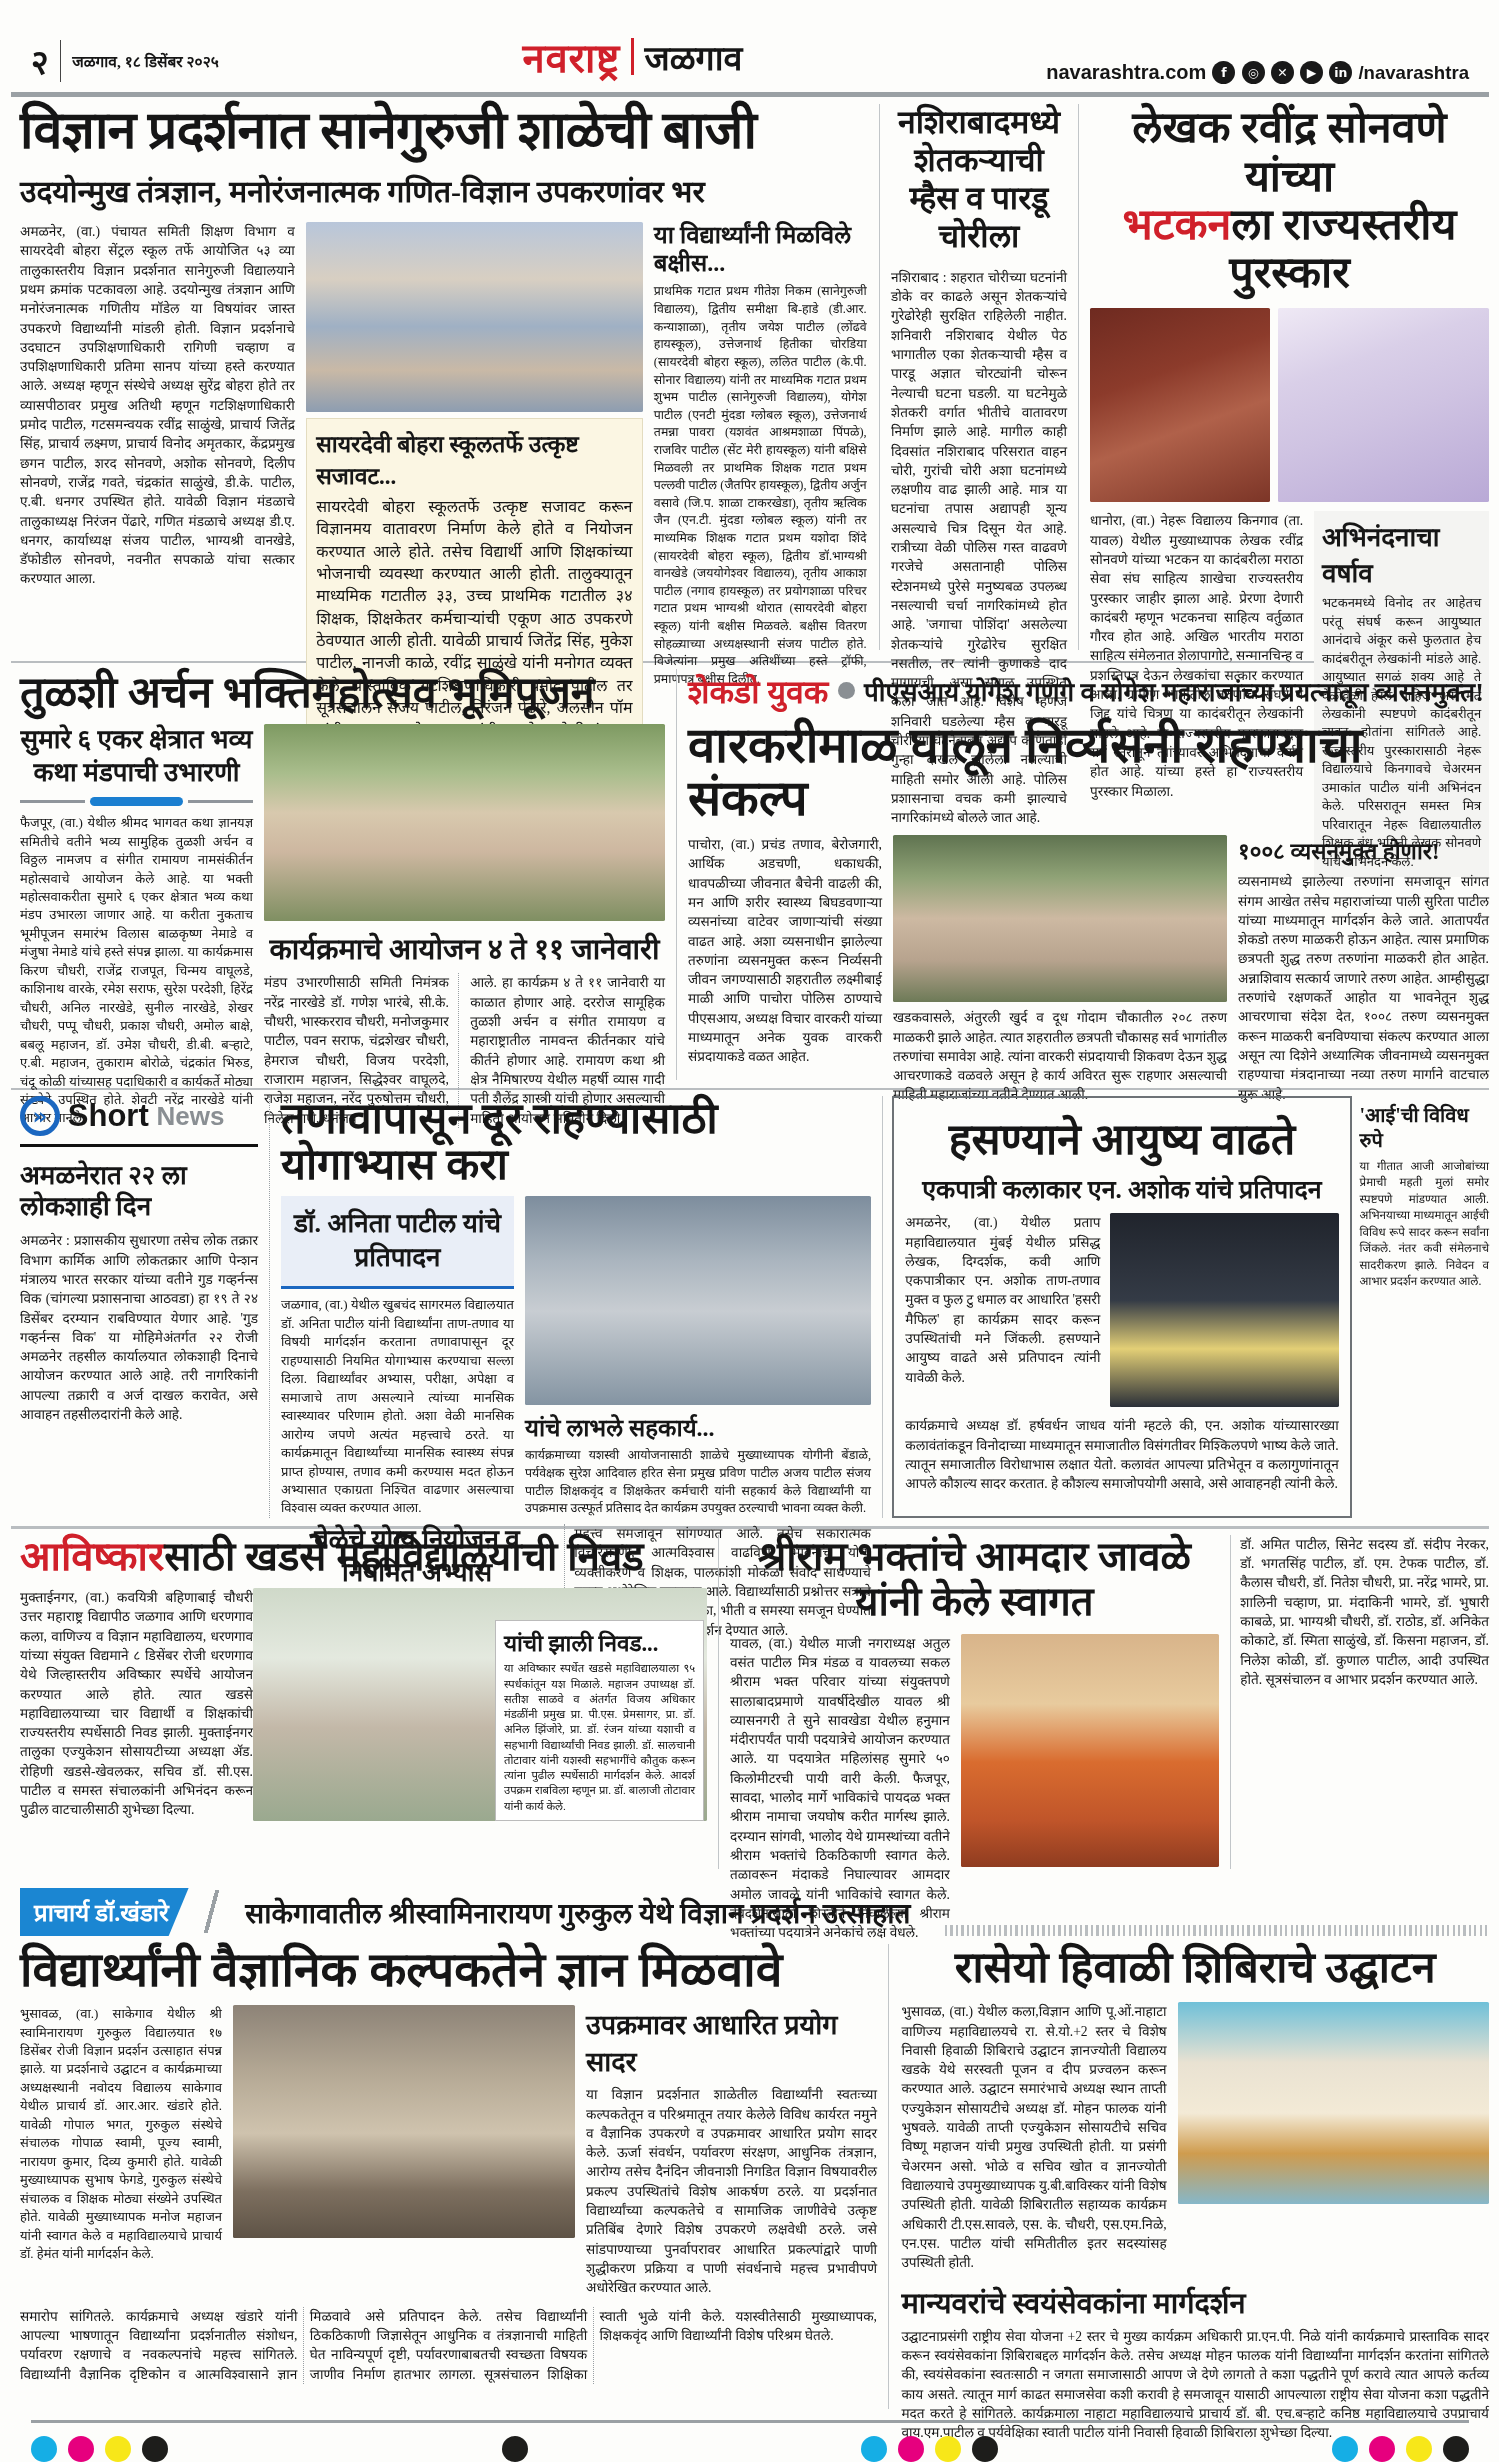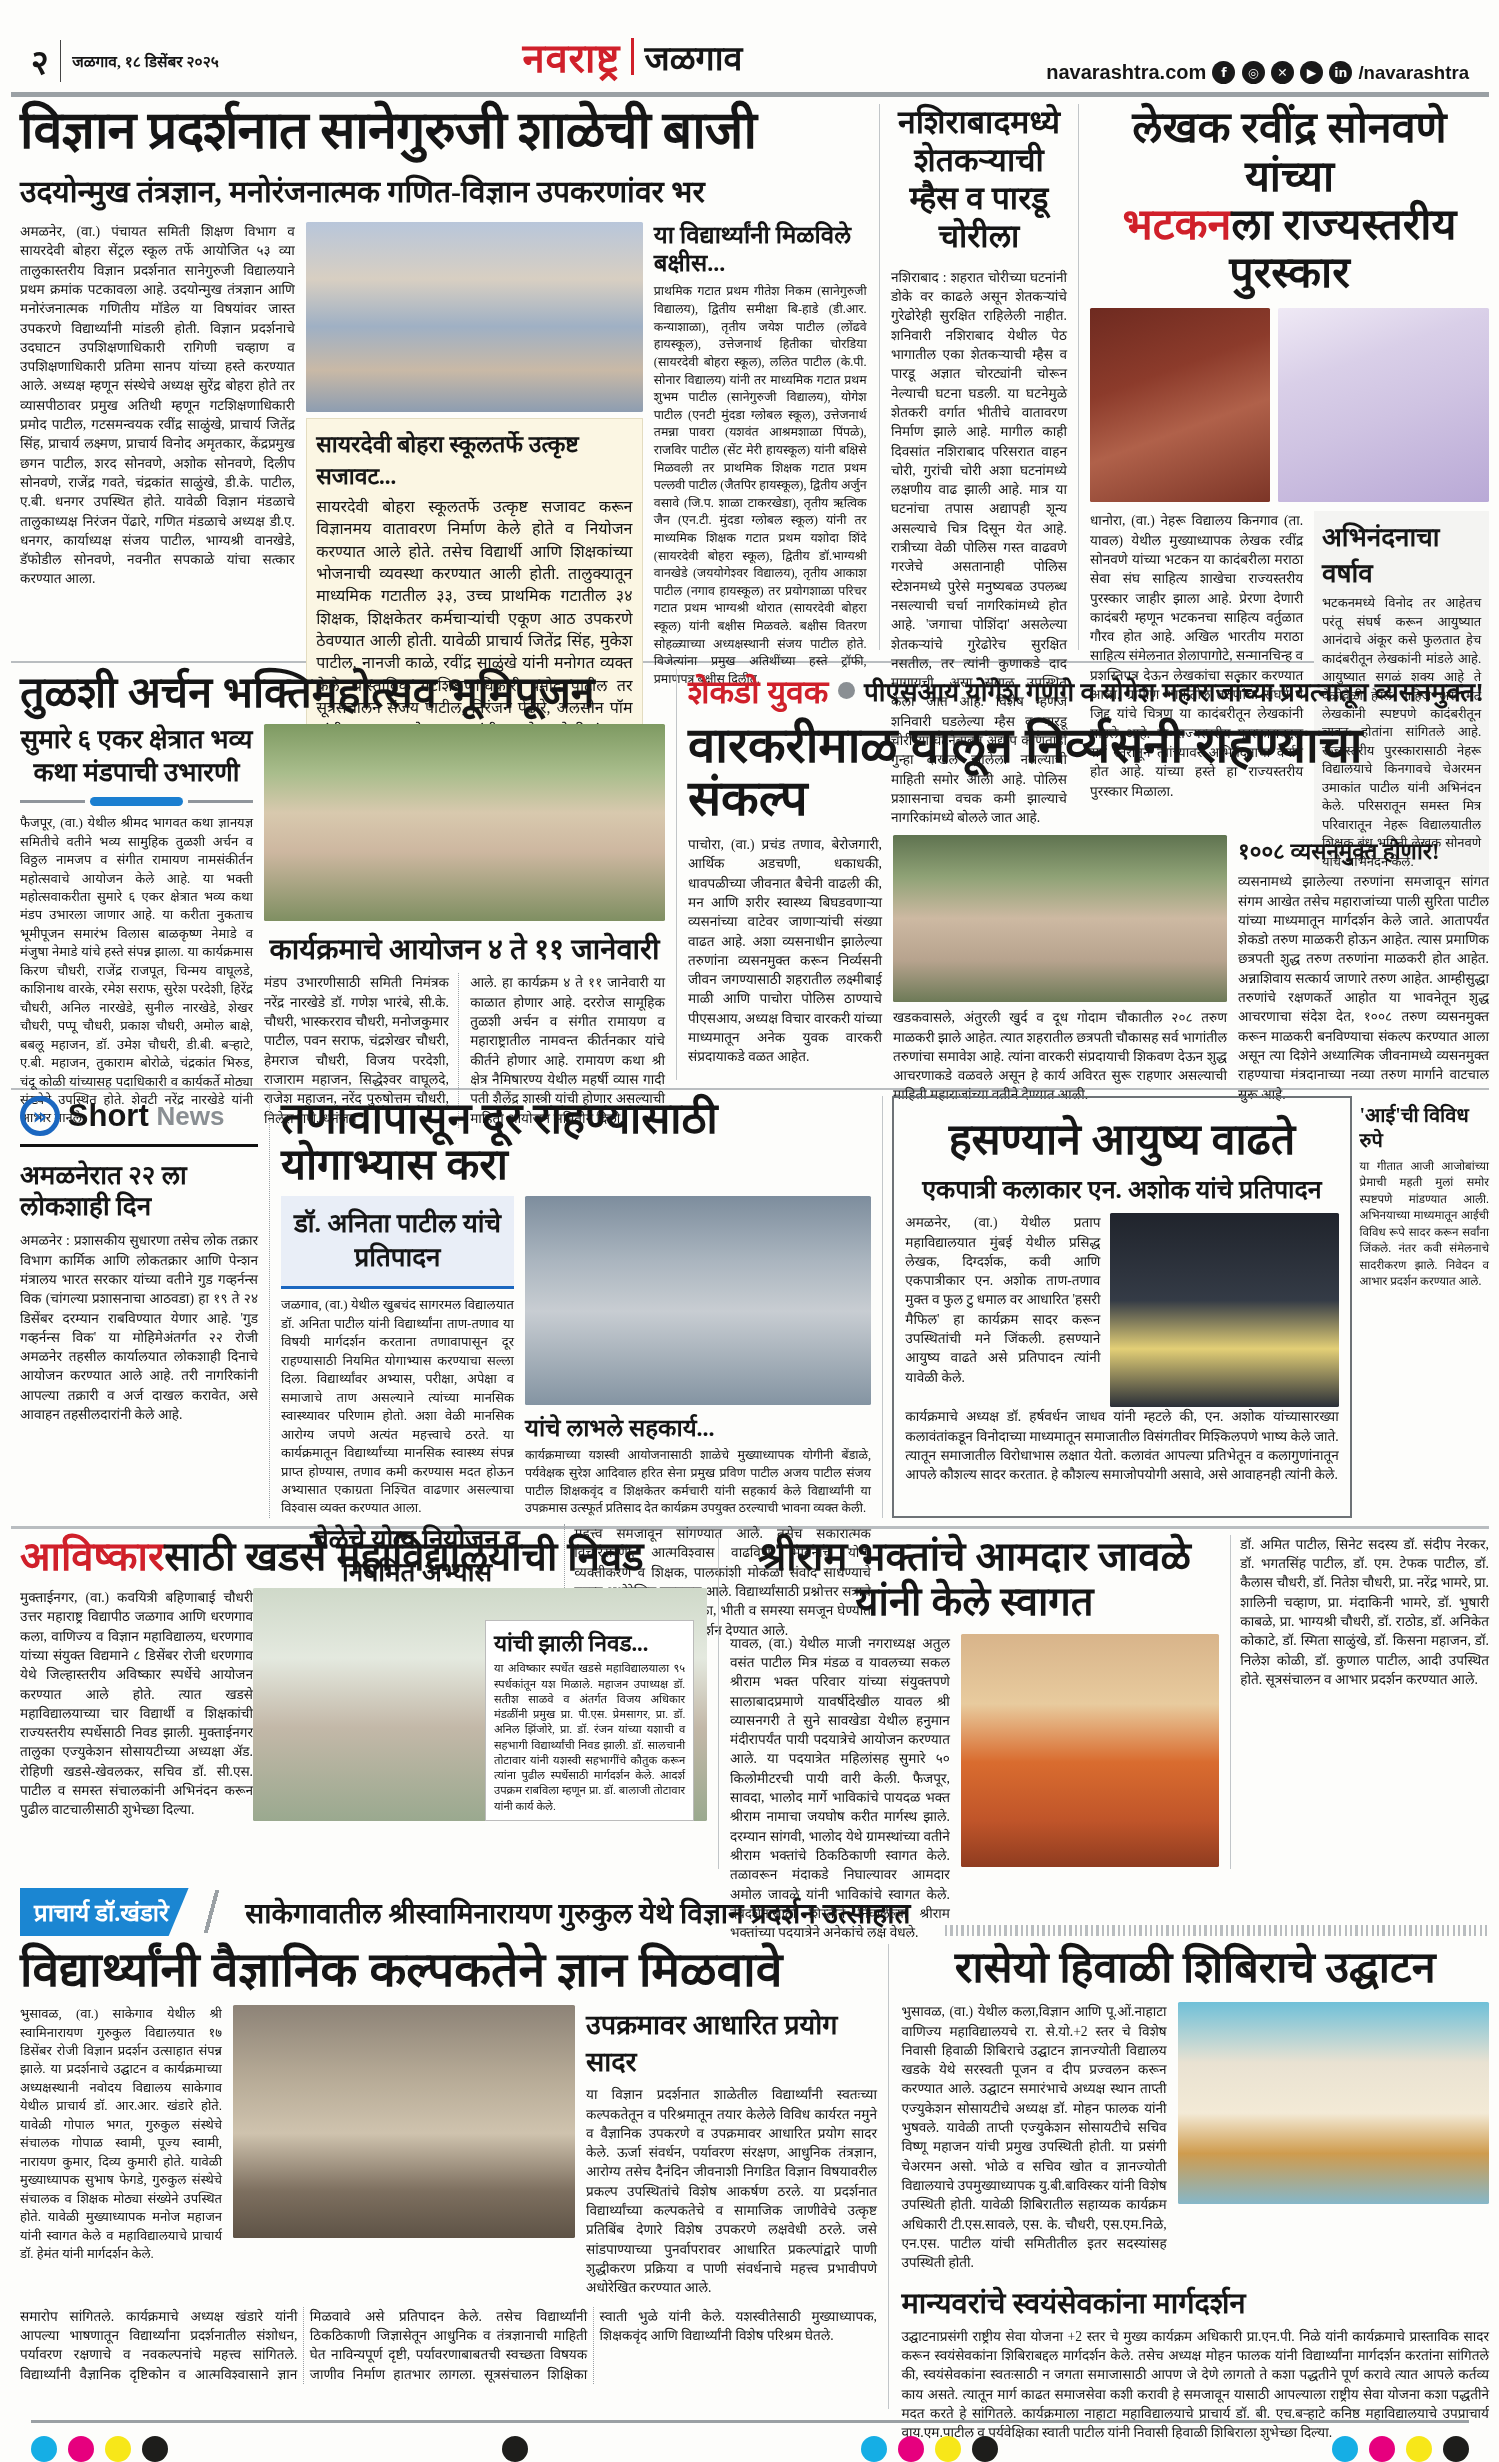--- a/index.html
+++ b/index.html
@@ -131,21 +131,21 @@
 
   
   .row4 { display:flex; padding:6.2px 11px 7.8px 20px; height:348px; }
   .avish { width:699px; padding-right:11px; }
   .avish-head { font-size:40px; font-weight:800; line-height:1.1; }
   .avish-red { color:#d0202a; }
   .avish-body { display:flex; margin-top:9.3px; }
   .avish-c1 { width:233px; }
   .avish-photo { flex:1; height:233px; position:relative;
     background:linear-gradient(180deg,#cfd9c9 0%,#e4e9df 30%,#c3b8a8 60%,#9aa98f 100%); }
-  .inset-box { position:absolute; right:13px; bottom:0; background:#fff; border:0.8px solid #bbb;
+  .inset-box { position:absolute; right:3px; bottom:0; background:#fff; border:0.8px solid #bbb;
     width:46%; padding:6.2px 7.8px;margin-top:35px; }
   .inset-head { font-size:22.5px; font-weight:800; margin-bottom:3.1px; }
   .inset-body { font-size:11.3px; line-height:1.35; text-align:justify; }
   .shriram { width:512px; padding:0 11px; }
   .shriram-head { font-size:40px; font-weight:800; line-height:1.12; text-align:center; }
   .shriram-body { display:flex; gap:11px; margin-top:9.3px; }
   .sr-c1 { width:46%; }
   .sr-photo { width:54%; height:233px;
     background:linear-gradient(180deg,#d8b48a 0%,#e8cb9e 30%,#d96c2f 55%,#c0552a 80%,#8f3c20 100%); }
   .laugh-cont { flex:1; padding-left:9.3px; }
@@ -344,21 +344,21 @@
     </article>
 
     <article class="laugh">
       <div class="laugh-box">
         <h1 class="laugh-head">हसण्याने आयुष्य वाढते</h1>
         <div class="laugh-deck">एकपात्री कलाकार एन. अशोक यांचे प्रतिपादन</div>
         <div class="laugh-body">
           <div class="laugh-c1 bodytext">अमळनेर, (वा.) येथील प्रताप महाविद्यालयात मुंबई येथील प्रसिद्ध लेखक, दिग्दर्शक, कवी आणि एकपात्रीकार एन. अशोक ताण-तणाव मुक्त व फुल टु धमाल वर आधारित 'हसरी मैफिल' हा कार्यक्रम सादर करून उपस्थितांची मने जिंकली. हसण्याने आयुष्य वाढते असे प्रतिपादन त्यांनी यावेळी केले.</div>
           <div class="photo laugh-photo"></div>
         </div>
-        <div class="bodytext" style="margin-top:0">कार्यक्रमाचे अध्यक्ष डॉ. हर्षवर्धन जाधव यांनी म्हटले की, एन. अशोक यांच्यासारख्या कलावंतांकडून विनोदाच्या माध्यमातून समाजातील विसंगतीवर मिश्किलपणे भाष्य केले जाते. त्यातून समाजातील विरोधाभास लक्षात येतो. कलावंत आपल्या प्रतिभेतून व कलागुणांनातून आपले कौशल्य सादर करतात. हे कौशल्य समाजोपयोगी असावे, असे आवाहनही त्यांनी केले.</div>
+        <div class="bodytext" style="margin-top:9px">कार्यक्रमाचे अध्यक्ष डॉ. हर्षवर्धन जाधव यांनी म्हटले की, एन. अशोक यांच्यासारख्या कलावंतांकडून विनोदाच्या माध्यमातून समाजातील विसंगतीवर मिश्किलपणे भाष्य केले जाते. त्यातून समाजातील विरोधाभास लक्षात येतो. कलावंत आपल्या प्रतिभेतून व कलागुणांनातून आपले कौशल्य सादर करतात. हे कौशल्य समाजोपयोगी असावे, असे आवाहनही त्यांनी केले.</div>
       </div>
       <div class="laugh-rail">
         <div class="rail-head">'आई'ची विविध रुपे</div>
         <div class="bodytext" style="font-size:11.6px">या गीतात आजी आजोबांच्या प्रेमाची महती मुलां समोर स्पष्टपणे मांडण्यात आली. अभिनयाच्या माध्यमातून आईची विविध रूपे सादर करून सर्वांना जिंकले. नंतर कवी संमेलनाचे सादरीकरण झाले. निवेदन व आभार प्रदर्शन करण्यात आले.</div>
       </div>
     </article>
   </section>
 
   <div class="rule-thin"></div>
 

